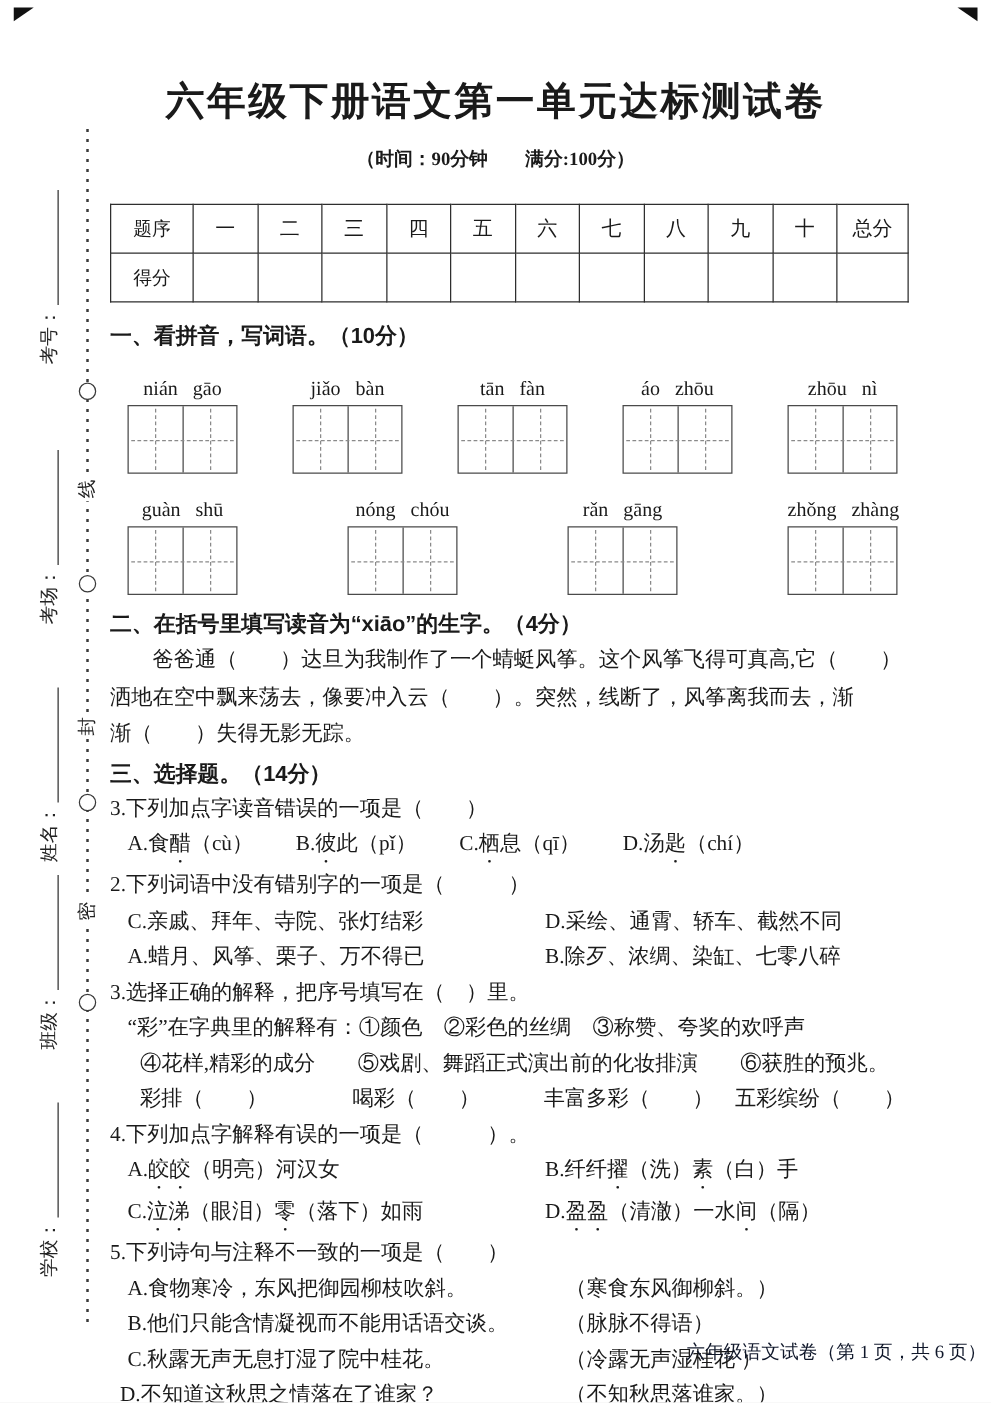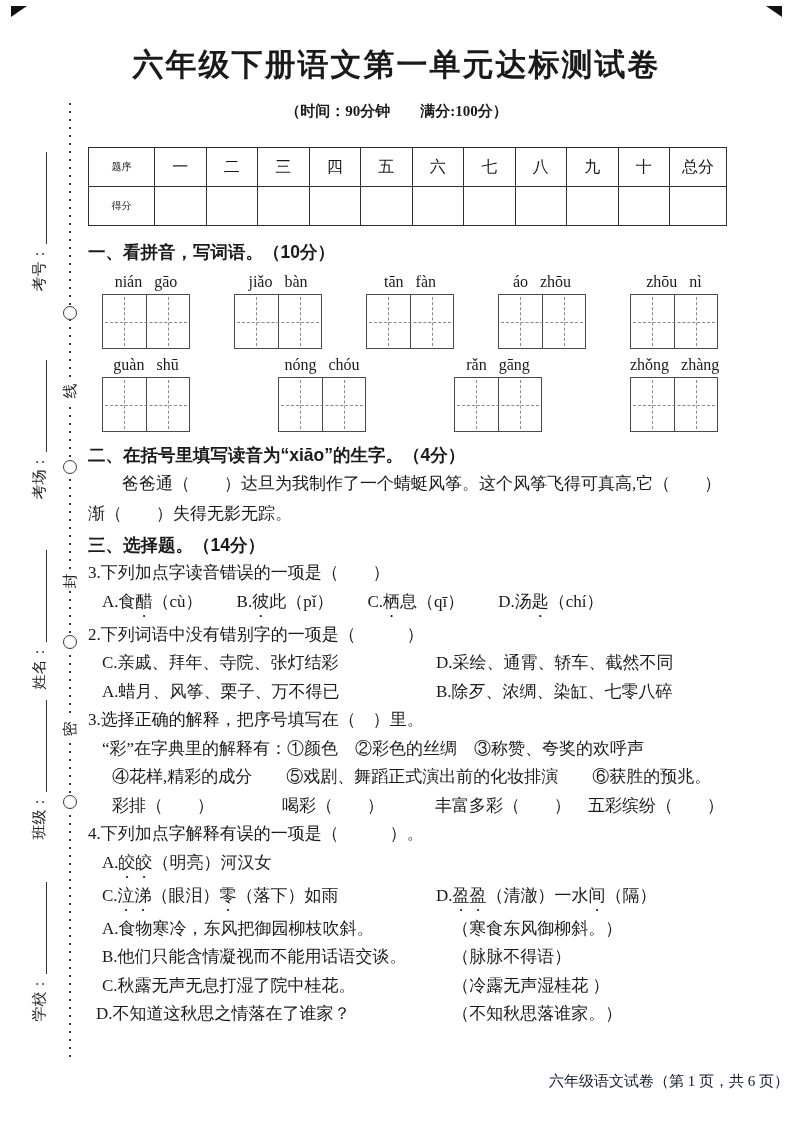--- a/index.html
+++ b/index.html
@@ -21,35 +21,35 @@
   .seal-circle { position:absolute; left:63px; width:14px; height:14px; background:#fff;
     border:1.6px solid #3a3a3a; border-radius:50%; }
   .seal-char { position:absolute; left:60px; width:20px; height:20px; background:#fff;
     font-size:15px; line-height:20px; text-align:center; transform:rotate(-90deg); color:#222; }
   .mlabel { position:absolute; left:-52px; width:182px; height:24px;
     transform:rotate(-90deg); display:flex; align-items:center; justify-content:center;
     font-size:15px; color:#222; white-space:nowrap; }
   .mlabel .blankline { display:inline-block; width:92px; height:1em;
     border-bottom:1.2px solid #333; margin-left:2px; }
 
-  .title { padding-top:44px; text-align:center; font-size:31px; font-weight:bold;
+  .title { padding-top:60px; text-align:center; font-size:31px; font-weight:bold;
     font-family:"Liberation Sans","DejaVu Sans",sans-serif; letter-spacing:2px; }
   .subtitle { margin-top:16px; text-align:center; font-size:15px; font-weight:bold; }
 
   .content { position:relative; margin:26px 66px 0 88px; width:640px; }
 
   table.score { border-collapse:collapse; width:638px; table-layout:fixed; }
   table.score td { border:1.6px solid #2e2e2e; height:39px; text-align:center;
     font-size:16px; padding:0; }
-  table.score td.lab { font-size:10px; }
+  table.score td.lab { font-size:15px; }
 
   .h1 { margin-top:13px; font-size:17.5px; font-weight:bold;
     font-family:"Liberation Sans","DejaVu Sans",sans-serif; line-height:27px; }
 
-  .prow { display:flex; justify-content:space-between; margin-top:5px; padding:0 10px 0 14px;font-family:Liberation Serif, serif; }
+  .prow { display:flex; justify-content:space-between; margin-top:19px; padding:0 10px 0 14px;font-family:Liberation Serif, serif; }
   .pgroup { width:88px; }
   .pinyin { text-align:center; font-size:16px; line-height:21px; word-spacing:8px; white-space:nowrap; }
   .wbox { position:relative; margin-top:2px; width:88px; height:55px;
     border:1.7px solid #4a4a4a; display:flex; }
   .wbox .cell { flex:1; position:relative; }
   .wbox .cell:first-child { border-right:1.5px solid #4a4a4a; }
   .wbox .cell::after { content:""; position:absolute; left:50%; top:2px; bottom:2px;
     border-left:1px dashed #8a8a8a; }
   .wbox .hmid { position:absolute; left:2px; right:2px; top:50%;
     border-top:1px dashed #8a8a8a; }
@@ -226,20 +226,21 @@
             <div class="cell"></div>
             <div class="cell"></div>
             <div class="hmid"></div>
           </div>
       </div>
     </div>
 
     <div class="h1" style="margin-top:10px">二、在括号里填写读音为“xiāo”的生字。（4分）</div>
     <div class="para">
       <span class="ind">爸爸通（　　）达旦为我制作了一个蜻蜓风筝。这个风筝飞得可真高,它（　　）</span>
+      <span class="ind" style="text-indent:0">洒地在空中飘来荡去，像要冲入云（　　）。突然，线断了，风筝离我而去，渐</span>
       <span class="ind" style="text-indent:0">渐（　　）失得无影无踪。</span>
     </div>
 
     <div class="h1" style="margin-top:4px">三、选择题。（14分）</div>
 
     <div class="qline">3.下列加点字读音错误的一项是（　　）</div>
     <div class="qline optind"><span>A.食</span><span class="em-dot">醋</span><span>（cù）　　B.</span><span class="em-dot">彼</span><span>此（pǐ）　　C.</span><span class="em-dot">栖</span><span>息（qī）　　D.汤</span><span class="em-dot">匙</span><span>（chí）</span></div>
 
     <div class="qline">2.下列词语中没有错别字的一项是（　　　）</div>
     <div class="qline optind twocol">
@@ -252,26 +253,28 @@
     </div>
 
     <div class="qline">3.选择正确的解释，把序号填写在（　）里。</div>
     <div class="qline optind">“彩”在字典里的解释有：①颜色　②彩色的丝绸　③称赞、夸奖的欢呼声</div>
     <div class="qline optind" style="padding-left:24px">④花样,精彩的成分　　⑤戏剧、舞蹈正式演出前的化妆排演　　⑥获胜的预兆。</div>
     <div class="qline optind" style="padding-left:24px">彩排（　　）　　　　喝彩（　　）　　　丰富多彩（　　）　五彩缤纷（　　）</div>
 
     <div class="qline">4.下列加点字解释有误的一项是（　　　）。</div>
     <div class="qline optind twocol">
       <span class="c1"><span>A.</span><span class="em-dot">皎皎</span><span>（明亮）河汉女</span></span>
+      <span><span>B.纤纤</span><span class="em-dot">擢</span><span>（洗）</span><span class="em-dot">素</span><span>（白）手</span></span>
     </div>
     <div class="qline optind twocol">
       <span class="c1"><span>C.</span><span class="em-dot">泣涕</span><span>（眼泪）</span><span class="em-dot">零</span><span>（落下）如雨</span></span>
       <span><span>D.</span><span class="em-dot">盈盈</span><span>（清澈）一水</span><span class="em-dot">间</span><span>（隔）</span></span>
     </div>
 
+    <div class="qline">5.下列诗句与注释不一致的一项是（　　）</div>
     <div class="qline optind note-row">
       <span class="ltext">A.食物寒冷，东风把御园柳枝吹斜。</span>
       <span>（寒食东风御柳斜。）</span>
     </div>
     <div class="qline optind note-row">
       <span class="ltext">B.他们只能含情凝视而不能用话语交谈。</span>
       <span>（脉脉不得语）</span>
     </div>
     <div class="qline optind note-row">
       <span class="ltext">C.秋露无声无息打湿了院中桂花。</span>

